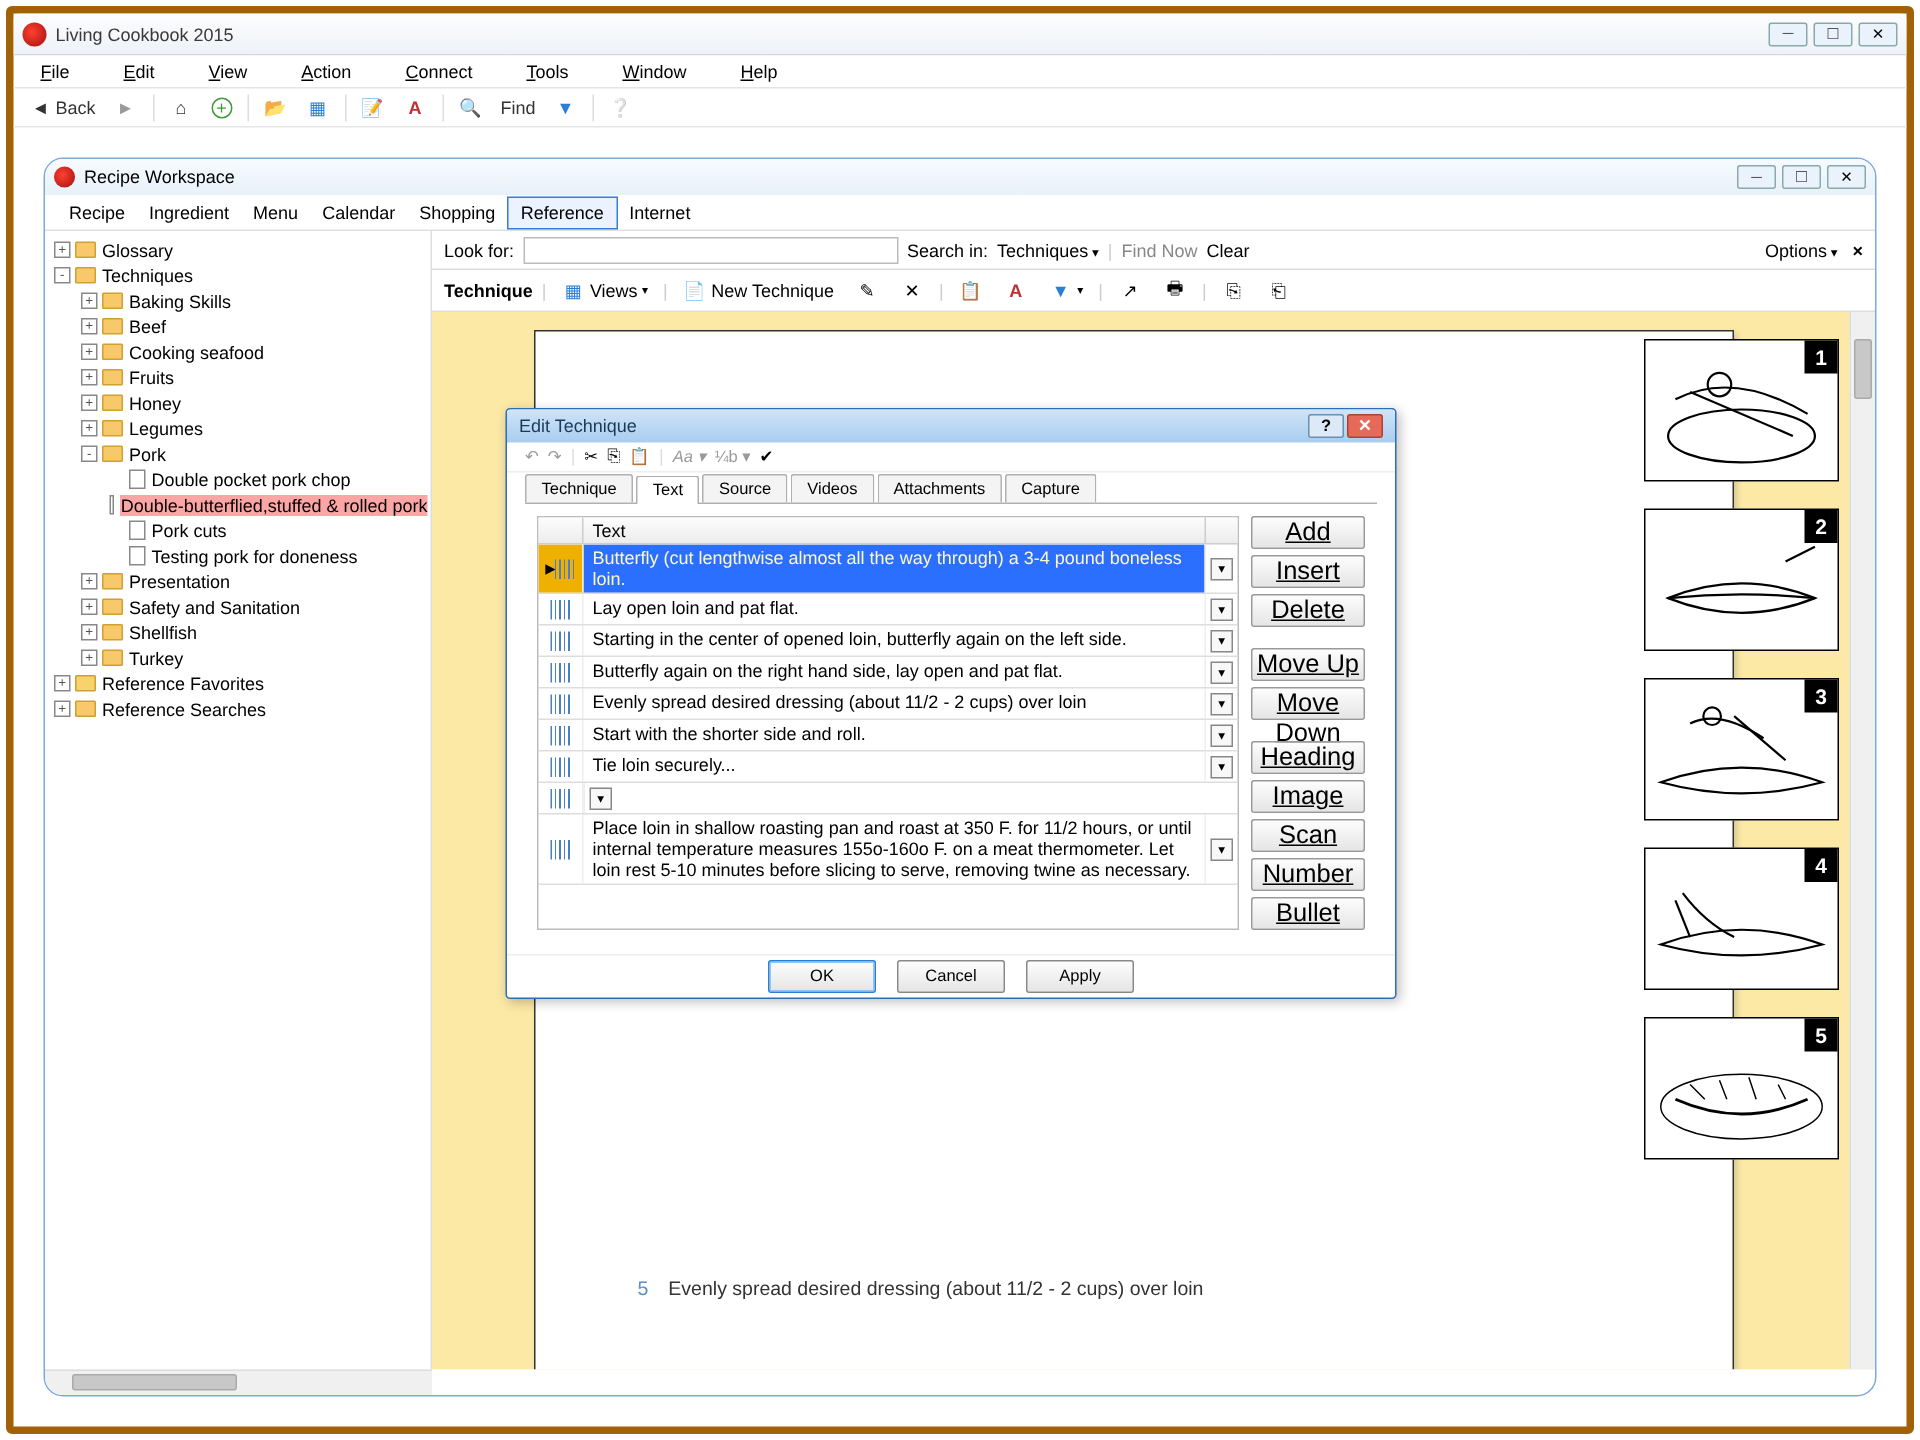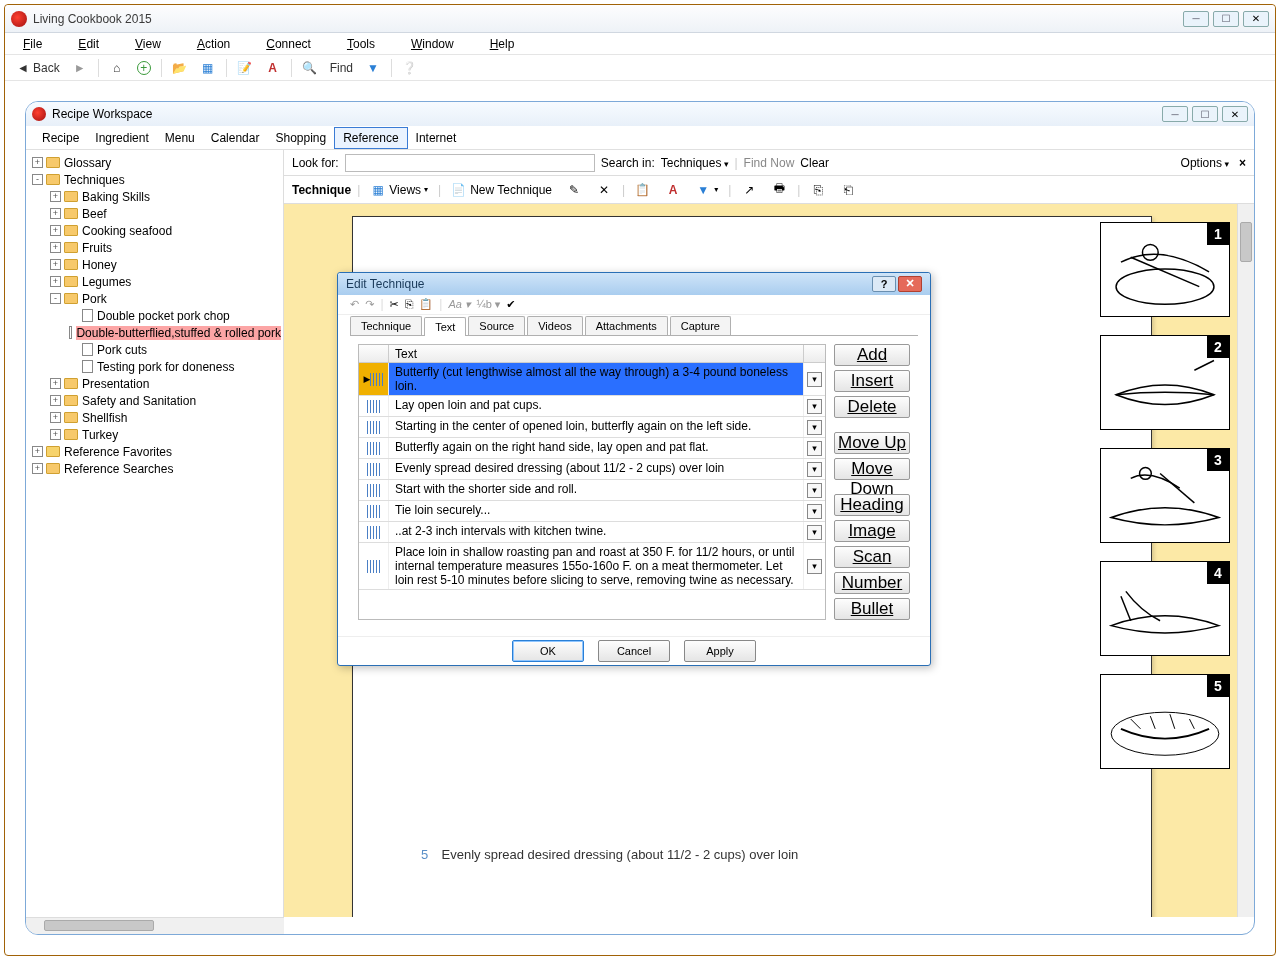--- a/index.html
+++ b/index.html
@@ -1,18 +1,18 @@
 <!DOCTYPE html>
 <html><head>
 <meta charset="utf-8">
 <style>
 * { box-sizing: border-box; margin: 0; padding: 0; font-family: "Segoe UI", Tahoma, sans-serif; font-size: 12px; }
 body { background: #fff; width: 1280px; height: 960px; overflow: hidden; position: relative; }
 
-.outer-window { position: absolute; top: 4px; left: 4px; right: 4px; bottom: 4px; border: 1px solid #a16207; border-radius: 4px; background: #fff; display: flex; flex-direction: column; }
+.outer-window { position: absolute; top: 4px; left: 4px; right: 4px; bottom: 4px; border: 5px solid #a16207; border-radius: 4px; background: #fff; display: flex; flex-direction: column; }
 .titlebar { height: 28px; background: linear-gradient(#fdfdfe,#eef2f7); display: flex; align-items: center; padding: 0 6px; border-bottom: 1px solid #d0d7e0; border-radius: 4px 4px 0 0;}
 .titlebar .app-icon { width:16px; height:16px; background: radial-gradient(circle at 40% 40%, #ff4030, #a01010); border-radius: 50%; margin-right: 6px; }
 .titlebar .title { color:#3a3a3a; }
 .win-btns { margin-left: auto; display:flex; gap:4px; }
 .win-btn { width:26px; height:16px; border:1px solid #8aa; border-radius:2px; background:#eaf3fb; display:flex; align-items:center; justify-content:center; font-size:10px; color:#556; cursor:default;}
 .win-btn.close{ color:#000;}
 
 .menubar { height: 22px; display:flex; align-items:center; padding: 0 10px; gap:20px; border-bottom:1px solid #e5e5e5;}
 .menubar span { padding: 2px 8px; cursor:default;}
 .menubar span u{text-decoration:underline;}
@@ -80,21 +80,21 @@
 .grid-head .c1{flex:1; padding-left:6px; display:flex; align-items:center;}
 .grid-head .c2{width:22px; border-left:1px solid #ccc;}
 .grid-rows{flex:1; overflow:auto;}
 .grow{ display:flex; border-bottom:1px solid #ddd; min-height:21px;}
 .grow .c0{width:30px; border-right:1px solid #eee; display:flex; align-items:center; justify-content:center;}
 .grow .handle{ width:13px; height:13px; background:repeating-linear-gradient(90deg,#4a7fc5 0 1px,transparent 1px 3px);}
 .grow .c1{flex:1; padding:2px 6px; }
 .grow .c2{width:22px; border-left:1px solid #eee; display:flex; align-items:center; justify-content:center;}
 .grow .btn2{ width:15px; height:15px; border:1px solid #888; background:#f8f8f8; font-size:9px; line-height:13px; text-align:center;}
 .grow.sel .c0{ background:#f0b000;}
-.grow.sel .c1{ background:#2a6fff; color:#000000;}
+.grow.sel .c1{ background:#2a6fff; color:#fef9c3;}
 .grow.sel .arrow::before{content:"▶"; color:#000; font-size:9px;}
 .grow .c0.arrow{ position:relative;}
 .btncol{ width:76px; display:flex; flex-direction:column; gap:4px;}
 .btncol button{ height:22px; border:1px solid #999; background:linear-gradient(#fdfdfd,#e5e5e5); border-radius:2px; font-size:17px; cursor:default;text-decoration:underline;}
 .dlg-foot{ height:34px; display:flex; align-items:center; justify-content:center; gap:14px; border-top:1px solid #eee;}
 .dlg-foot button{ width:72px; height:22px; border:1px solid #888; border-radius:2px; background:linear-gradient(#fdfdfd,#e5e5e5); font-size:11px;}
 .dlg-foot button.primary{ border:1px solid #2a7fd5; box-shadow:0 0 0 1px #8ec5ff inset;}
 
 .hscroll-bar{ height:17px; background:#f0f0f0; border-top:1px solid #ddd; position:relative;}
 .hscroll-bar .hthumb{position:absolute; top:2px; left:18px; height:11px; width:110px; background:#c8c8c8; border:1px solid #aaa; border-radius:2px;}
@@ -449,21 +449,21 @@
             </div>
             <div class="c1">Butterfly (cut lengthwise almost all the way through) a 3-4 pound boneless loin.</div>
             <div class="c2">
               <div class="btn2">▾</div>
             </div>
           </div>
           <div class="grow">
             <div class="c0 ">
               <span class="handle"></span>
             </div>
-            <div class="c1">Lay open loin and pat cups.</div>
+            <div class="c1">Lay open loin and pat flat.</div>
             <div class="c2">
               <div class="btn2">▾</div>
             </div>
           </div>
           <div class="grow">
             <div class="c0 ">
               <span class="handle"></span>
             </div>
             <div class="c1">Starting in the center of opened loin, butterfly again on the left side.</div>
             <div class="c2">
@@ -503,21 +503,20 @@
             </div>
             <div class="c1">Tie loin securely...</div>
             <div class="c2">
               <div class="btn2">▾</div>
             </div>
           </div>
           <div class="grow">
             <div class="c0 ">
               <span class="handle"></span>
             </div>
-            <div class="c1">..at 2-3 inch intervals with kitchen twine.</div>
             <div class="c2">
               <div class="btn2">▾</div>
             </div>
           </div>
           <div class="grow">
             <div class="c0 ">
               <span class="handle"></span>
             </div>
             <div class="c1">Place loin in shallow roasting pan and roast at 350 F. for 11/2 hours, or until internal temperature measures 155o-160o F. on a meat thermometer. Let loin rest 5-10 minutes before slicing to serve, removing twine as necessary.</div>
             <div class="c2">

